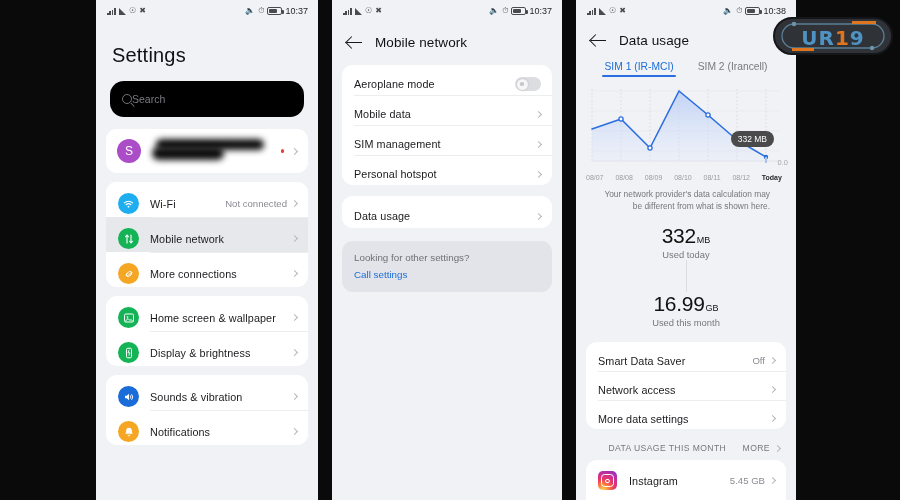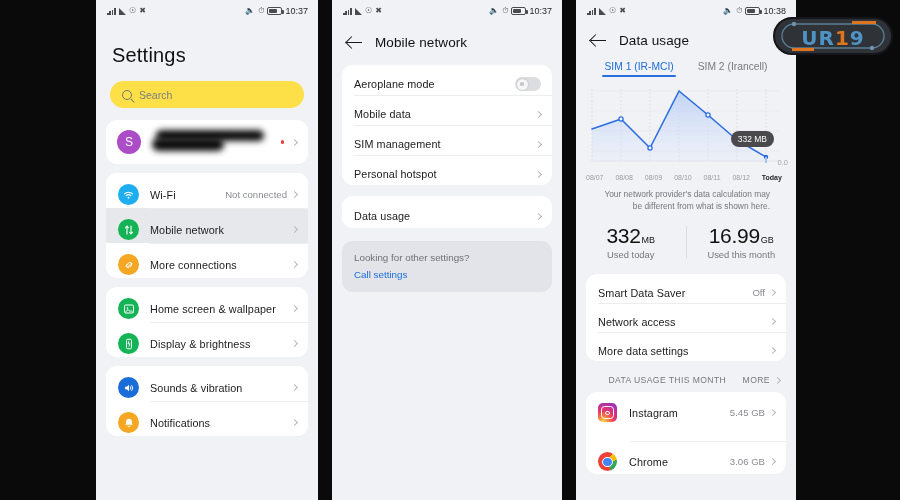--- a/index.html
+++ b/index.html
@@ -54,22 +54,22 @@
     content:''; position:absolute; left:1px; top:7.5px; width:15px; height:1.6px; background:#18181b;
   }
   .back-arrow::after{
     content:''; position:absolute; left:1px; top:4px; width:8px; height:8px;
     border-left:1.6px solid #18181b; border-bottom:1.6px solid #18181b; transform: rotate(45deg);
   }
   .nav-title { font-size: 13.5px; color: #111; font-weight: 400; letter-spacing:.1px; }
 
   
   .search {
-    margin: 0 14px 12px; height: 27px; background: #fde047; border-radius: 14px;
-    display:flex; align-items:center; gap:7px; padding: 0 12px;
+    margin: 0 14px 12px; height: 36px; background: #000000; border-radius: 14px;
+    display:flex; align-items:center; padding: 0 12px;
   }
   .search-ico { width:10px; height:10px; border:1.3px solid #73747a; border-radius:50%; position:relative; flex:none;}
   .search-ico::after{content:'';position:absolute;right:-3.5px;bottom:-2.5px;width:4.5px;height:1.3px;background:#73747a;transform:rotate(45deg);}
   .search-ph { font-size: 10.5px; color:#7b7c83; }
 
   
   .card { background:#fff; border-radius: 11px; margin: 0 10px 9px; overflow:hidden; }
   .row {
     display:flex; align-items:center; min-height: 35px; padding: 8px 11px 0 12px; position:relative;
   }
@@ -117,21 +117,21 @@
   .xlabels { display:flex; justify-content:space-between; padding: 1px 14px 0 10px; }
   .xlabels span { font-size:7px; color:#9a9ba1; }
   .xlabels span.today { color:#26262b; font-weight:bold; }
   .tooltip {
     position:absolute; background:#4a4a4d; color:#fff; font-size:8.5px;
     padding:3px 7px; border-radius:9px; white-space:nowrap;
   }
   .disclaimer { text-align:right; font-size:8.4px; color:#76777d; line-height:1.45; padding: 7px 26px 10px; }
 
   
-  .stats { display:flex; align-items:center; justify-content:center; padding: 2px 0 14px; }
+  .stats { display:flex; align-items:center; justify-content:center; padding: 2px 0 14px; flex-direction: column; }
   .stat { flex:1; text-align:center; }
   .stat .num { font-size:21px; color:#111; letter-spacing:-.3px; }
   .stat .num sup { font-size:9px; vertical-align: baseline; margin-left:1px; letter-spacing:0;}
   .stat .cap { font-size:9.4px; color:#76777d; margin-top:1px;}
   .divider-v { width:1px; height:32px; background:#dcdde1; }
 
   
   .sec-head { display:flex; align-items:center; padding: 5px 16px 7px 16px; }
   .sec-head .t { flex:1; font-size:8.6px; color:#76777d; letter-spacing:.4px;text-align:center; }
   .sec-head .m { font-size:8.6px; color:#76777d; letter-spacing:.4px; margin-right:5px;}

